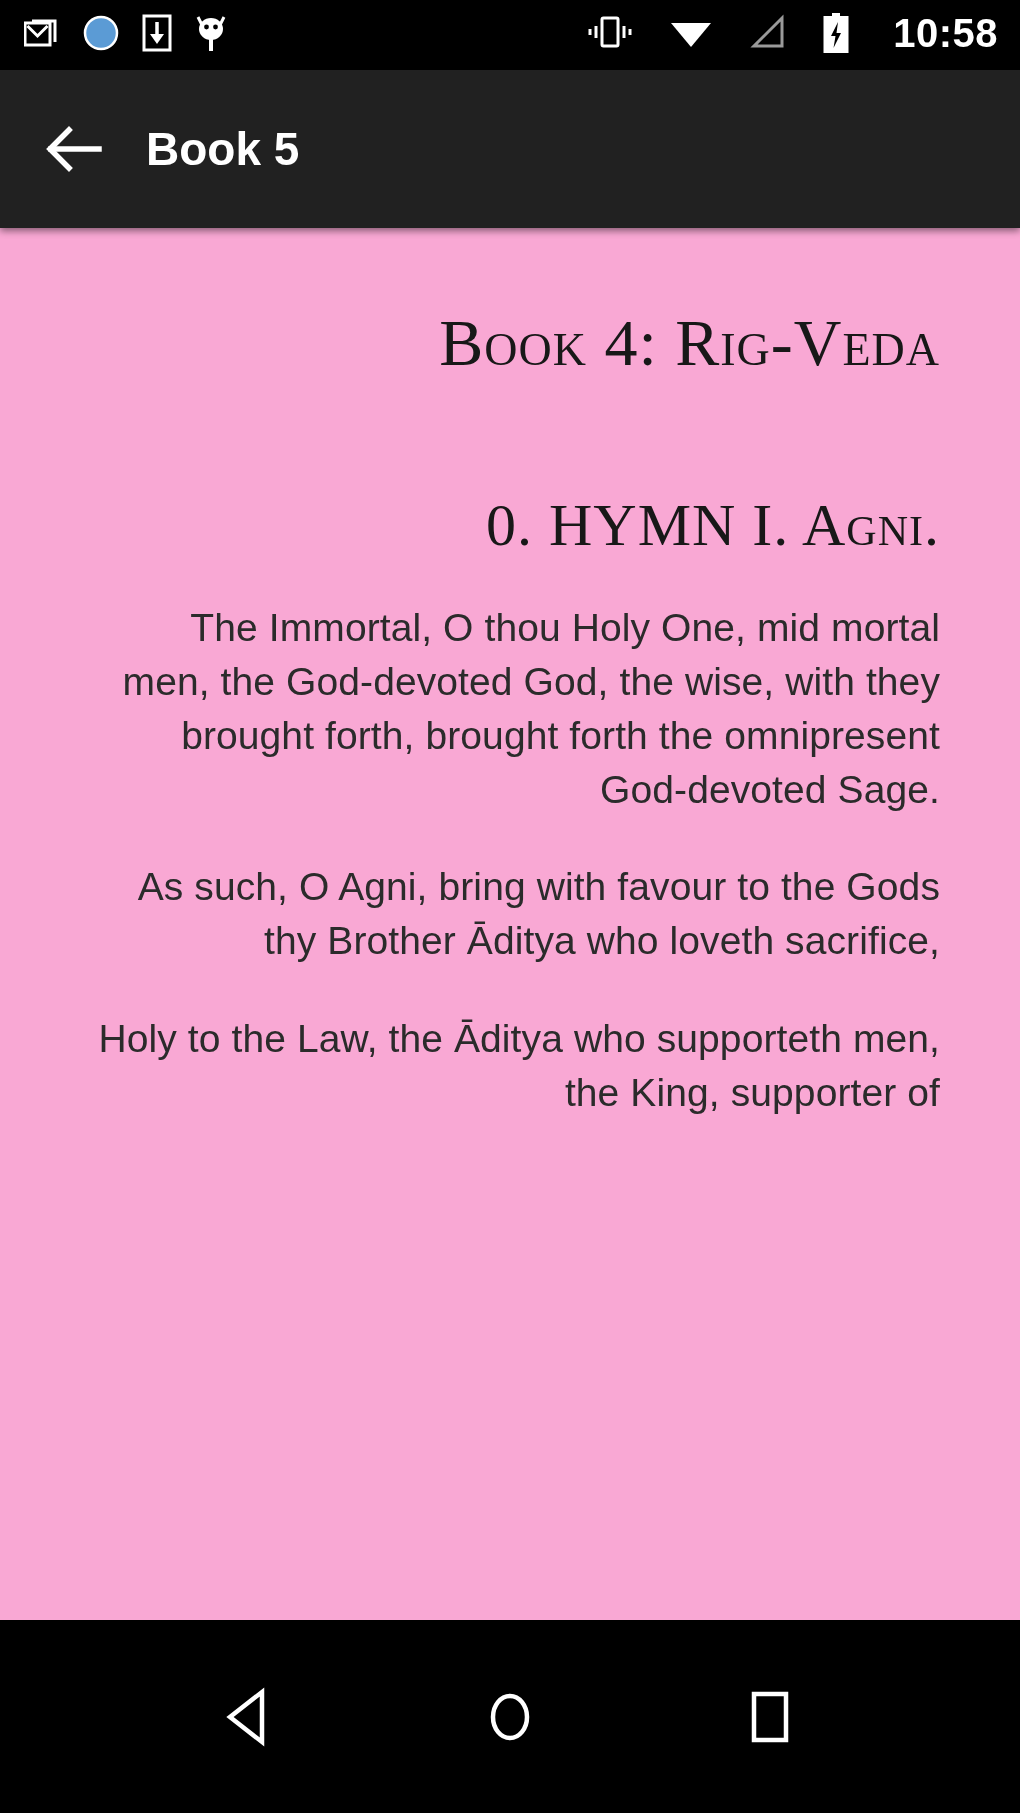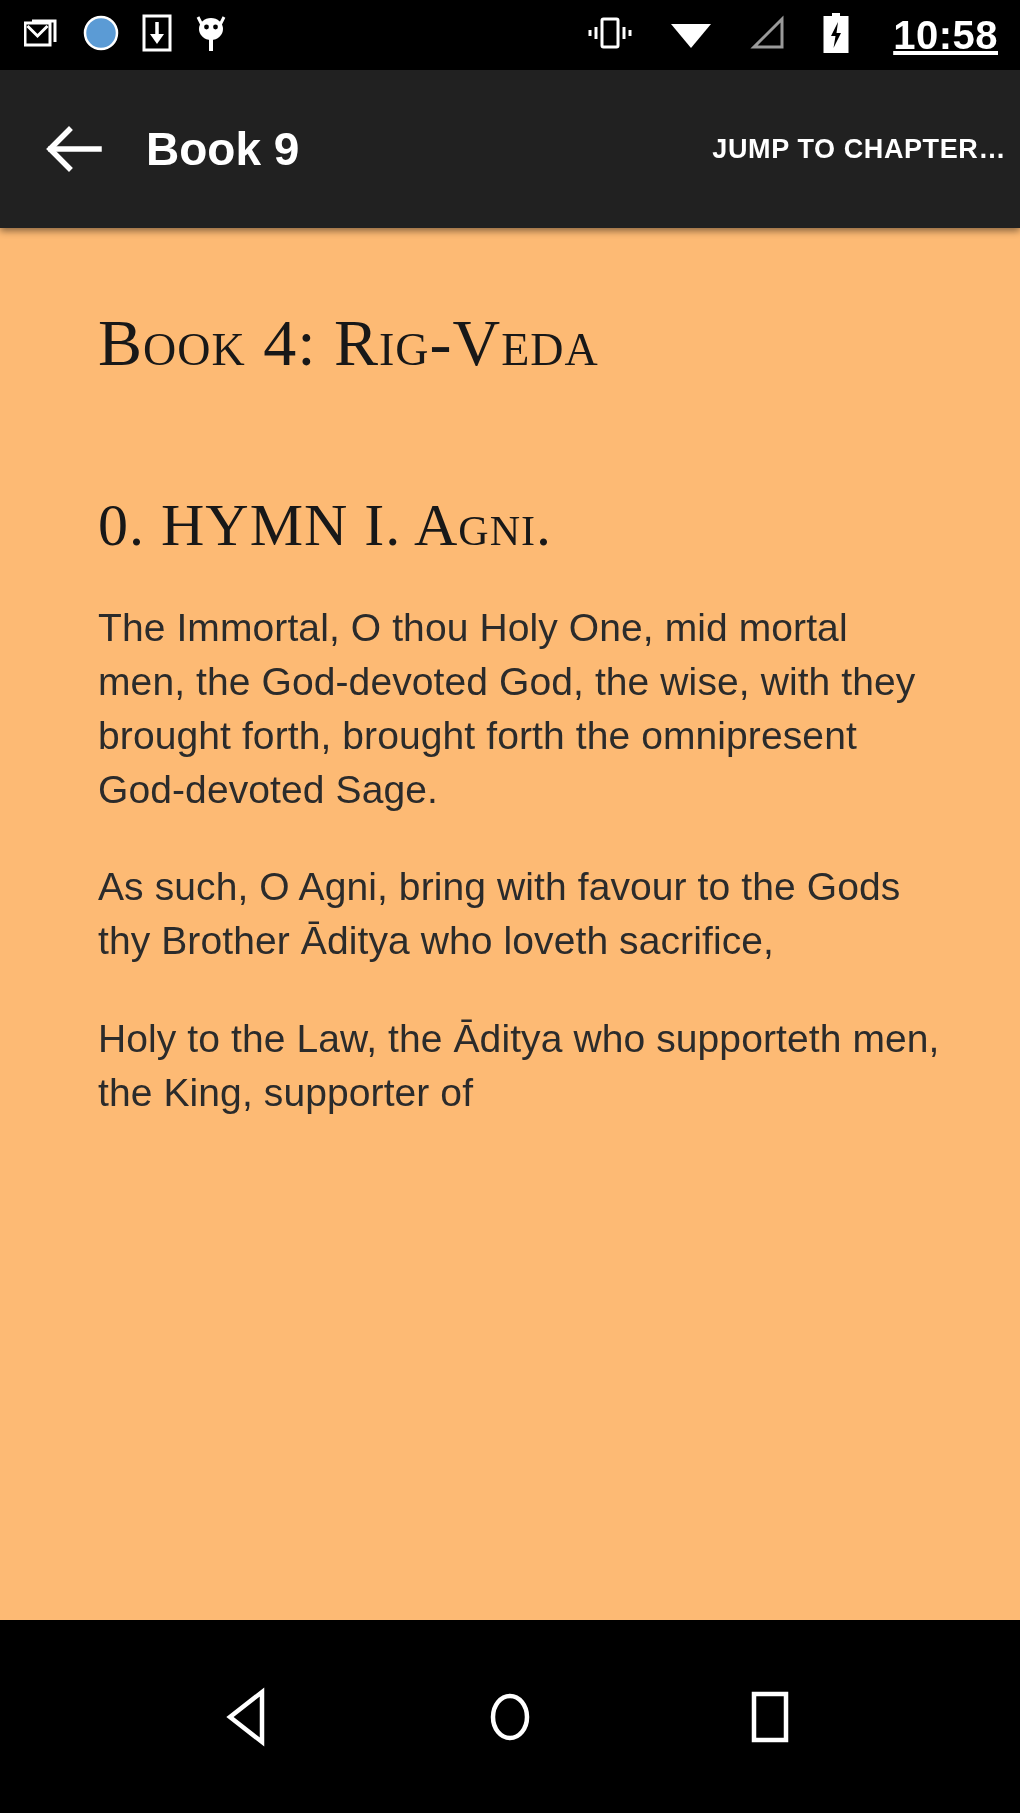--- a/index.html
+++ b/index.html
@@ -26,21 +26,21 @@
   #status-bar {
     height:70px;
     background:#000000;
     flex:0 0 70px;
     display:flex;
     align-items:center;
     padding:0 22px 0 24px;
     color:#ffffff;
   }
   #status-left  { display:flex; align-items:center; gap:22px; }
-  #status-right { display:flex; align-items:center; gap:36px; margin-left:auto;text-decoration:underline; }
+  #status-right { display:flex; gap:36px; margin-left:auto; }
 
   .sb-icon { display:block; }
 
   #status-clock {
     font-size:40px;
     font-weight:700;
     letter-spacing:0.5px;
     line-height:1;
     margin-left:8px;
     color:#ffffff;
@@ -85,24 +85,25 @@
     line-height:1;
     white-space:nowrap;
     cursor:pointer;
     padding:14px 0 14px 16px;
     margin-right:-4px;
   }
 
   
   #content {
     flex:1 1 auto;
-    background:#fdba74;
+    background:#f9a8d4;
     position:relative;
     overflow:hidden;
     padding:0 80px 0 98px;
+    text-align:right;
   }
 
   #content-inner { padding-top:78px; }
 
   #chapter-title {
     font-family:"Liberation Serif", serif;
     font-variant:small-caps;
     font-size:66px;
     font-weight:400;
     color:#181818;
@@ -231,23 +232,22 @@
 
   <div id="app-bar">
 
     <div id="back-button">
       <svg width="58" height="48" viewBox="0 0 58 48">
         <line x1="55" y1="24" x2="7" y2="24" stroke="#ffffff" stroke-width="5.5" stroke-linecap="square"></line>
         <polyline points="25,5 6,24 25,43" fill="none" stroke="#ffffff" stroke-width="5.5" stroke-linecap="square" stroke-linejoin="miter"></polyline>
       </svg>
     </div>
 
-    <div id="app-bar-title">Book 9</div>
-
-    <div id="jump-to-chapter-button">JUMP TO CHAPTER…</div>
+    <div id="app-bar-title">Book 5</div>
+
   </div>
 
   <div id="content">
     <div id="content-inner">
 
       <h1 id="chapter-title">Book 4: Rig-Veda</h1>
 
       <h2 id="hymn-title">0. HYMN I. Agni.</h2>
 
       <p class="verse">The Immortal, O thou Holy One, mid mortal men, the God-devoted God, the wise, with they brought forth, brought forth the omnipresent God-devoted Sage.</p>

